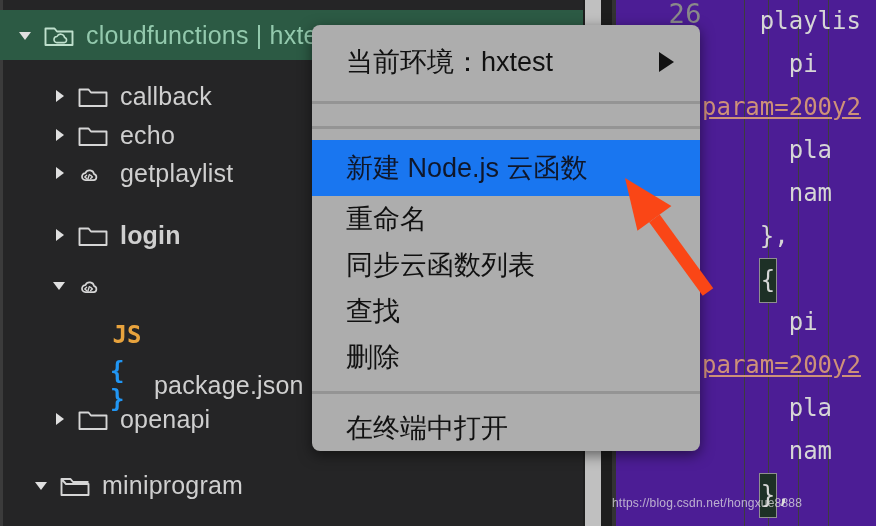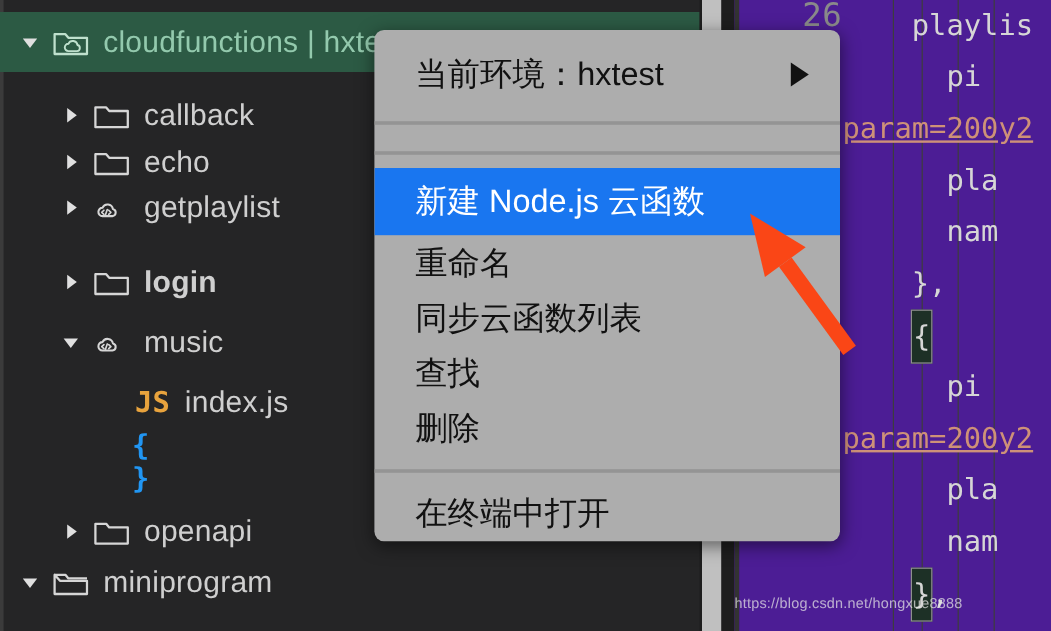--- a/index.html
+++ b/index.html
@@ -89,21 +89,21 @@
     background:#adadad;border-radius:8px;
     box-shadow:0 4px 14px rgba(0,0,0,0.5);
     overflow:hidden;
     font-size:27px;color:#111;
   }
   .mi{
     height:56px;display:flex;align-items:center;
     padding:0 12px 0 34px;white-space:nowrap;position:relative;
   }
   .mi.compact{height:46px;}
-  .mi.highlight{background:#1976f0;color:#ffffff;}
+  .mi.highlight{background:#1976f0;color:#0f172a;}
   .mi .mlabel{line-height:1;}
   .mi .submenu-arrow{
     position:absolute;right:26px;top:50%;transform:translateY(-50%);
     width:0;height:0;border-left:15px solid #111;
     border-top:10px solid transparent;border-bottom:10px solid transparent;
   }
   .msep{height:3px;background:#949494;margin:2px 0;}
   .mgap{height:9px;}
 
   
@@ -217,52 +217,51 @@
             </svg>
           </div>
           <div class="ficon">
             <svg width="32" height="24" viewBox="0 0 32 24">
               <path d="M5 15.5 a3.4 3.4 0 0 1 3.4-3.4 a4.6 4.6 0 0 1 8.7 1.1 a3 3 0 0 1 -0.4 5.9 h-8.3 a3.4 3.4 0 0 1 -3.4-3.6 z" fill="none" stroke="#d6d6d6" stroke-width="1.7" stroke-linejoin="round"></path>
               <path d="M9.6 14.2 L7.8 15.9 L9.6 17.6" fill="none" stroke="#d6d6d6" stroke-width="1.4" stroke-linecap="round" stroke-linejoin="round"></path>
               <path d="M13.6 14.2 L15.4 15.9 L13.6 17.6" fill="none" stroke="#d6d6d6" stroke-width="1.4" stroke-linecap="round" stroke-linejoin="round"></path>
               <path d="M12.4 13.6 L10.8 18.2" fill="none" stroke="#d6d6d6" stroke-width="1.4" stroke-linecap="round"></path>
             </svg>
           </div>
-          <div class="tree-label">music</div>
         </div>
         <div class="tree-row" style="top: 310px;">
           <div style="flex: 0 0 82px;"></div>
           <div class="twisty"></div>
           <div class="ficon">
             <span class="js-badge">JS</span>
           </div>
-          <div class="tree-label">index.js</div>
         </div>
         <div class="tree-row" style="top: 360px;">
           <div style="flex: 0 0 82px;"></div>
           <div class="twisty"></div>
           <div class="ficon">
             <span class="json-badge">{ }</span>
           </div>
-        </div>
-        <div class="tree-row" style="top: 418px;">
+          <div class="tree-label">package.json</div>
+        </div>
+        <div class="tree-row" style="top: 394px;">
           <div style="flex: 0 0 48px;"></div>
           <div class="twisty">
             <svg width="18" height="18" viewBox="0 0 18 18">
               <polygon points="6,3 6,15 14,9" fill="#e0e0e0"></polygon>
             </svg>
           </div>
           <div class="ficon">
             <svg width="30" height="24" viewBox="0 0 30 24">
               <path d="M1.5 5.5 h9 l2.5 3 h15.5 v13.5 h-27 z" fill="none" stroke="#d6d6d6" stroke-width="1.9" stroke-linejoin="round"></path>
             </svg>
           </div>
           <div class="tree-label">openapi</div>
         </div>
-        <div class="tree-row" style="top: 460px;">
+        <div class="tree-row" style="top: 460px; margin-left: 16px;">
           <div style="flex: 0 0 14px;"></div>
           <div class="twisty">
             <svg width="18" height="18" viewBox="0 0 18 18">
               <polygon points="3,6 15,6 9,14" fill="#e0e0e0"></polygon>
             </svg>
           </div>
           <div class="ficon">
             <svg width="30" height="24" viewBox="0 0 30 24">
               <path d="M1.5 6 h9 l2.5 3 h15.5" fill="none" stroke="#d6d6d6" stroke-width="1.9" stroke-linejoin="round"></path>
               <path d="M1.5 6 v16 h27 v-11 h-22.5 z" fill="none" stroke="#d6d6d6" stroke-width="1.9" stroke-linejoin="round"></path>

